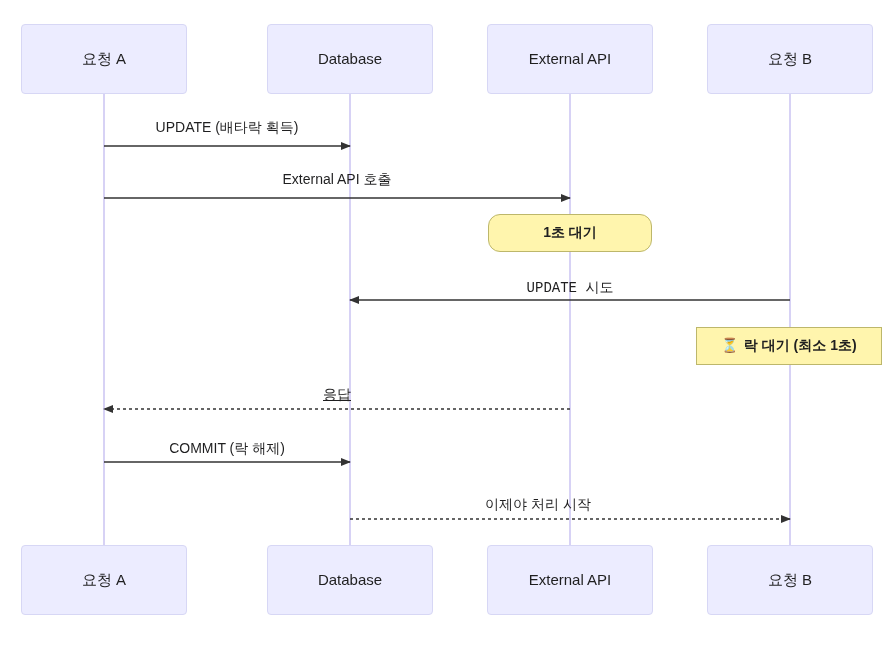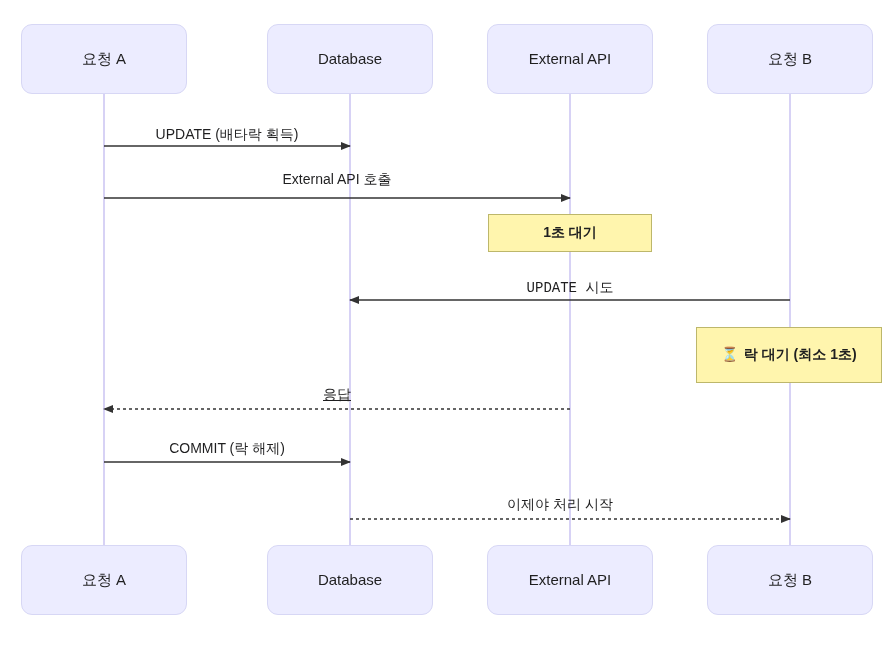--- a/index.html
+++ b/index.html
@@ -28,21 +28,21 @@
     width: 882px;
     height: 646px;
     overflow: visible;
   }
   
   .actor-box {
     position: absolute;
     box-sizing: border-box;
     background: #ECECFF;
     border: 1px solid #d7d7f5;
-    border-radius: 11px;
+    border-radius: 4px;
     display: flex;
     align-items: center;
     justify-content: center;
     text-align: center;
   }
   .actor-label {
     font-size: 15px;
     color: #1f1f20;
     line-height: 1.2;
     white-space: nowrap;
@@ -128,30 +128,30 @@
       </div>
       <div class="actor-box" style="left: 487px; top: 545px; width: 166px; height: 70px;">
         <span class="actor-label">External API</span>
       </div>
       <div class="actor-box" style="left: 707px; top: 545px; width: 166px; height: 70px;">
         <span class="actor-label">요청 B</span>
       </div>
     </div>
 
   <div id="msg-labels">
-      <div class="msg-label" style="left: 227px; top: 126px;">UPDATE (배타락 획득)</div>
+      <div class="msg-label" style="left: 227px; top: 119px;">UPDATE (배타락 획득)</div>
       <div class="msg-label" style="left: 337px; top: 171px;">External API 호출</div>
       <div class="msg-label" style="left: 570px; top: 279px; font-family: Liberation Mono, monospace;">UPDATE 시도</div>
       <div class="msg-label" style="left: 337px; top: 386px; text-decoration: underline;">응답</div>
       <div class="msg-label" style="left: 227px; top: 440px; text-align: center;">COMMIT (락 해제)</div>
-      <div class="msg-label" style="left: 560px; top: 496px;">이제야 처리 시작</div>
+      <div class="msg-label" style="left: 538px; top: 496px;">이제야 처리 시작</div>
     </div>
 
   <div id="notes">
-      <div class="note-box" style="left: 488px; top: 214px; width: 164px; height: 38px;">
+      <div class="note-box" style="left: 488px; top: 214px; width: 164px; height: 38px; border-radius: 12px;">
         <span class="note-label"><span>1초 대기</span></span>
       </div>
-      <div class="note-box" style="left: 696px; top: 327px; width: 186px; height: 56px;">
+      <div class="note-box" style="left: 696px; top: 327px; width: 186px; height: 38px;">
         <span class="note-label"><span style="margin-right: 5px;">⏳</span><span>락 대기 (최소 1초)</span></span>
       </div>
     </div>
 
 </div>
 
 </body></html>

